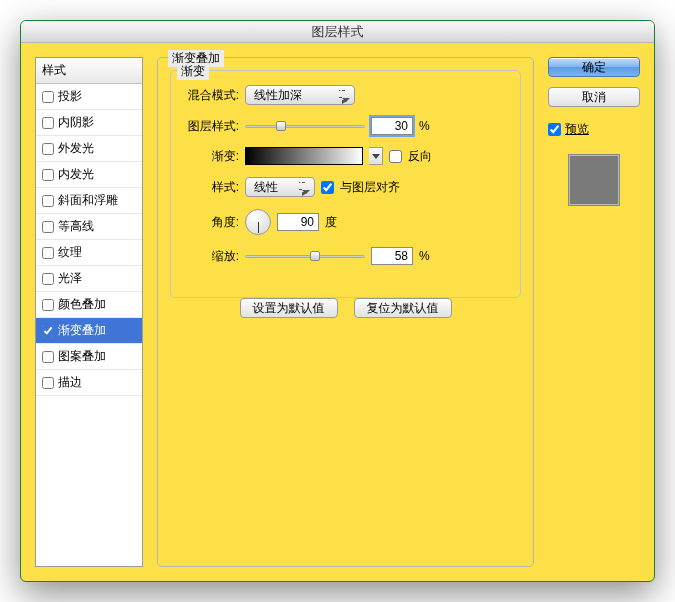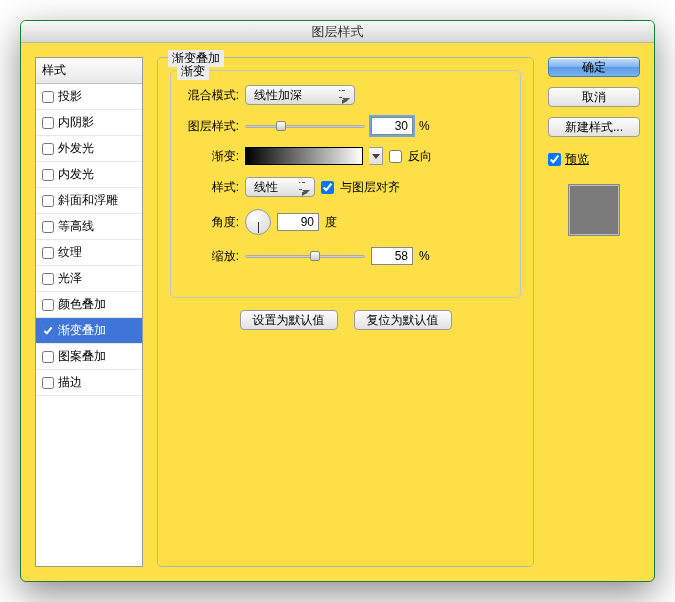--- a/index.html
+++ b/index.html
@@ -232,21 +232,20 @@
     align-items: center;
     justify-content: center;
   }
   .btn.default {
     background: linear-gradient(to bottom,#c7e0fb,#7db3ef 50%,#5d9be6 51%,#79b3f2);
     border-color: #4a76b8;
     color: #000;
   }
   .btn-row {
     display: flex; gap: 16px; justify-content: center;
-    margin-top: 12px;
   }
   .chk { width: 13px; height: 13px; margin: 0; }
 
   
   .rightpane {
     width: 92px;
     display: flex;
     flex-direction: column;
     gap: 10px;
     align-items: stretch;
@@ -400,23 +399,20 @@
       </div>
     </div>
 
     <div class="rightpane">
       <div class="btn default">
         <span>确定</span>
       </div>
       <div class="btn">
         <span>取消</span>
       </div>
-      <div class="btn">
-        <span>新建样式...</span>
-      </div>
       <div class="preview-row">
         <input type="checkbox" class="chk" checked="" style="">
         <span>预览</span>
       </div>
       <div class="preview-box"></div>
     </div>
 
   </div>
 </div>
 

